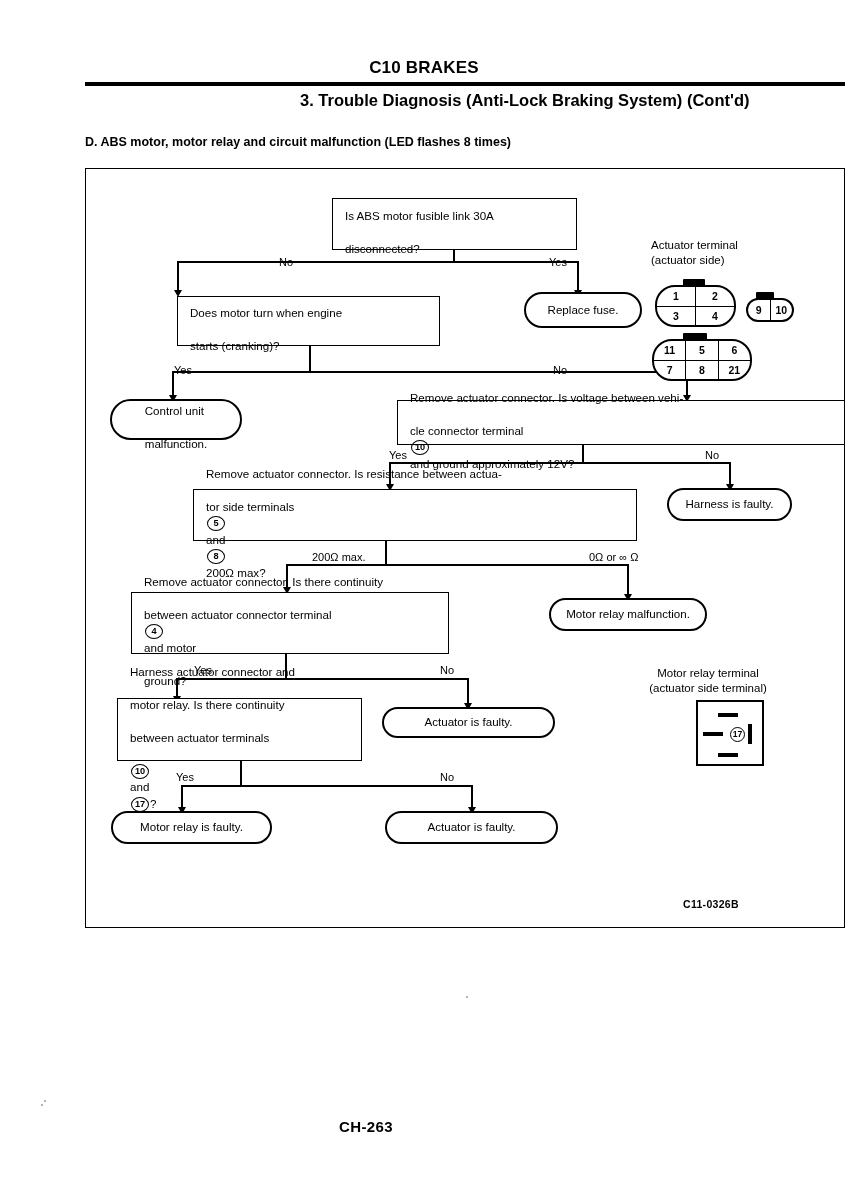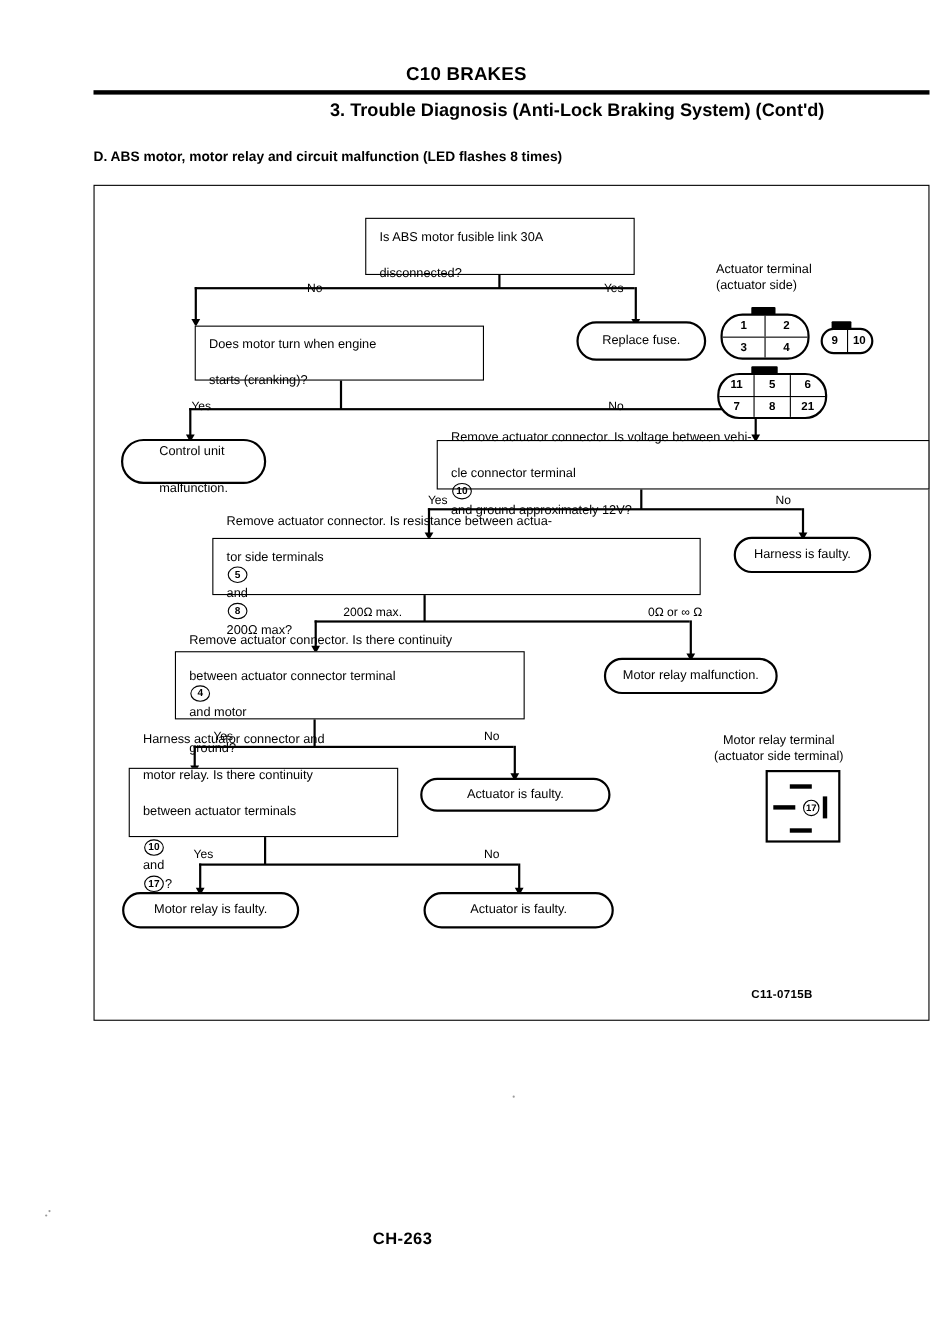--- a/index.html
+++ b/index.html
@@ -301,21 +301,21 @@
 <div class="branch-label" style="left:589px; top:551px;">0Ω or ∞ Ω</div>
 <div class="ln v" style="left:286px; top:564px; height:25px;"></div>
 <div class="arrow" style="left:282.5px; top:587px;"></div>
 <div class="ln v" style="left:627px; top:564px; height:32px;"></div>
 <div class="arrow" style="left:623.5px; top:594px;"></div>
 
 <div class="node pill" style="left:549px; top:598px; width:158px; height:33px;">
   <div class="txt">Motor relay malfunction.</div>
 </div>
 
-<div class="node rect" style="left:131px; top:592px; width:318px; height:62px;margin-left:28px;">
+<div class="node rect" style="left:131px; top:592px; width:318px; height:62px;">
   <div class="txt">
     <span>Remove actuator connector. Is there continuity</span><br>
     <span>between actuator connector terminal</span>
     <span class="cnum">4</span>
     <span>and motor</span><br>
     <span>ground?</span>
   </div>
 </div>
 
 <div class="ln v" style="left:285px; top:654px; height:25px;"></div>
@@ -400,19 +400,19 @@
 (actuator side terminal)</div>
 
 <div id="relay-box" style="left:696px; top:700px; width:68px; height:66px;">
   <div class="blade" style="left:20px; top:11px; width:20px; height:3.5px;"></div>
   <div class="blade" style="left:5px; top:30px; width:20px; height:3.5px;"></div>
   <div class="blade" style="left:50px; top:22px; width:3.5px; height:20px;"></div>
   <div class="blade" style="left:20px; top:51px; width:20px; height:3.5px;"></div>
   <div class="relay-num" style="left:32px; top:25px;">17</div>
 </div>
 
-<div id="figure-code">C11-0715B</div>
+<div id="figure-code">C11-0326B</div>
 
 <div id="page-number">CH-263</div>
 
 <div class="speck" style="left:466px; top:996px;"></div>
 <div class="speck" style="left:44px; top:1100px;"></div>
 <div class="speck" style="left:41px; top:1104px;"></div>
 
 </body></html>

